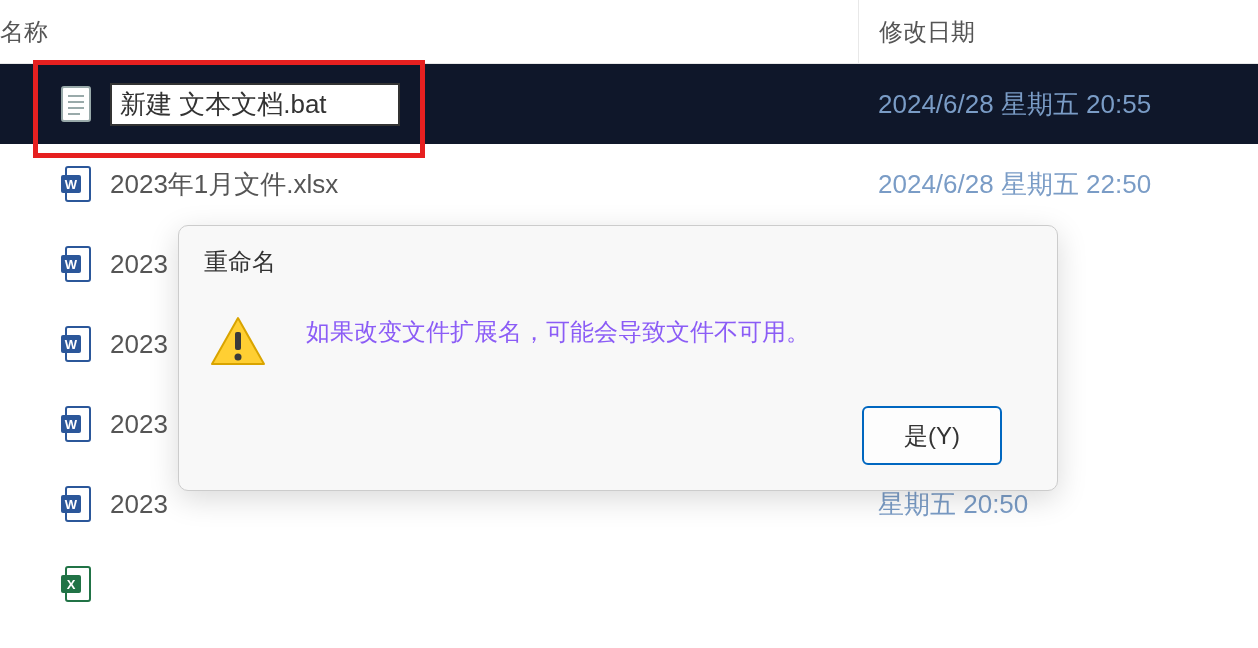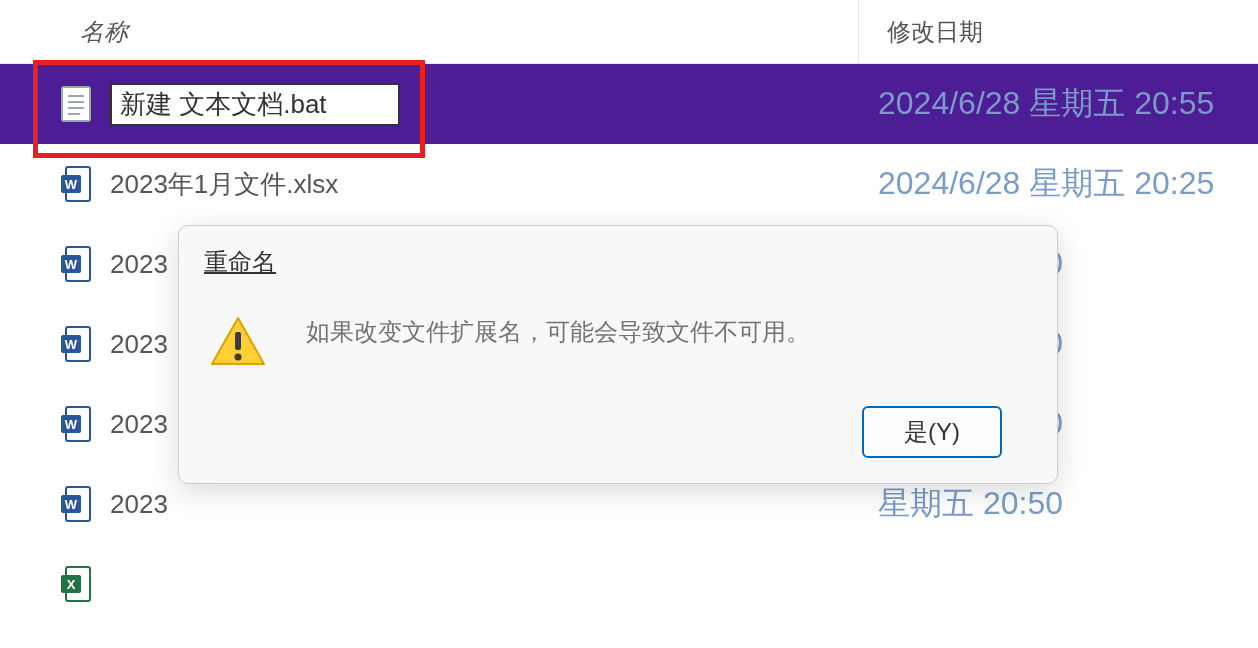--- a/index.html
+++ b/index.html
@@ -12,48 +12,48 @@
       position: relative;
     }
     .header-row {
       display: flex;
       align-items: center;
       height: 64px;
       border-bottom: 1px solid #e8e8e8;
       font-size: 24px;
       color: #555;
     }
-    .header-name { padding-left: 80px; flex: 1; font-style: italic; }
-    .header-date { width: 400px; padding-left: 28px; border-left: 1px solid #e8e8e8; height: 100%; display: flex; align-items: center; }
+    .header-name { flex: 1; }
+    .header-date { width: 400px; padding-left: 20px; border-left: 1px solid #e8e8e8; height: 100%; display: flex; align-items: center; }
     .file-list {}
     .file-row {
       display: flex;
       align-items: center;
       height: 80px;
       font-size: 26px;
       color: #555;
     }
     .file-row.selected {
-      background: #4c1d95;
+      background: #0f172a;
     }
     .file-icon {
       width: 32px;
       height: 38px;
       margin-left: 60px;
       flex-shrink: 0;
     }
     .file-name {
       flex: 1;
       padding-left: 18px;
     }
     .file-date {
       width: 400px;
       padding-left: 20px;
       color: #7a9cc6;
-      font-size: 32px;
+      font-size: 26px;
     }
     .rename-input {
       font-family: inherit;
       font-size: 26px;
       padding: 4px 8px;
       border: 2px solid #333;
       width: 290px;
       background: #fff;
       color: #333;
     }
@@ -75,50 +75,49 @@
       background: #f8f8f8;
       border: 1px solid #ccc;
       border-radius: 10px;
       box-shadow: 0 8px 30px rgba(0,0,0,0.15);
       padding-bottom: 25px;
     }
     .dialog-title {
       font-size: 24px;
       color: #333;
       padding: 20px 25px 10px 25px;
-      text-decoration: underline;
     }
     .dialog-body {
       display: flex;
       padding: 20px 25px 30px 25px;
       align-items: flex-start;
     }
     .warning-icon {
       width: 56px;
       height: 56px;
       flex-shrink: 0;
       margin-top: 6px;
       margin-left: 6px;
     }
     .dialog-text {
       padding-left: 40px;
       font-size: 24px;
-      color: #737373;
+      color: #8b5cf6;
       line-height: 2.0;
     }
     .dialog-text p { margin-bottom: 20px; }
     .dialog-buttons {
       display: flex;
       justify-content: flex-end;
       gap: 30px;
       padding-right: 55px;
     }
     .dialog-btn {
       width: 140px;
-      height: 52px;
+      height: 59px;
       border: 2px solid #888;
       border-radius: 6px;
       background: #fdfdfd;
       font-size: 24px;
       font-family: inherit;
       color: #333;
       cursor: pointer;
     }
     .dialog-btn.primary {
       border-color: #0067c0;
@@ -154,21 +153,21 @@
 
   <div class="file-row">
     <span class="file-icon">
       <svg class="icon-svg" viewBox="0 0 32 38">
         <rect x="6" y="2" width="24" height="34" rx="2" fill="#fff" stroke="#2b579a" stroke-width="2"></rect>
         <rect x="1" y="10" width="20" height="18" rx="2" fill="#2b579a"></rect>
         <text x="11" y="24" font-size="13" font-weight="bold" fill="#fff" text-anchor="middle" font-family="Arial">W</text>
       </svg>
     </span>
     <span class="file-name">2023年1月文件.xlsx</span>
-    <span class="file-date">2024/6/28 星期五 20:25</span>
+    <span class="file-date">2024/6/28 星期五 22:50</span>
   </div>
 
   <div class="file-row">
     <span class="file-icon">
       <svg class="icon-svg" viewBox="0 0 32 38">
         <rect x="6" y="2" width="24" height="34" rx="2" fill="#fff" stroke="#2b579a" stroke-width="2"></rect>
         <rect x="1" y="10" width="20" height="18" rx="2" fill="#2b579a"></rect>
         <text x="11" y="24" font-size="13" font-weight="bold" fill="#fff" text-anchor="middle" font-family="Arial">W</text>
       </svg>
     </span>

